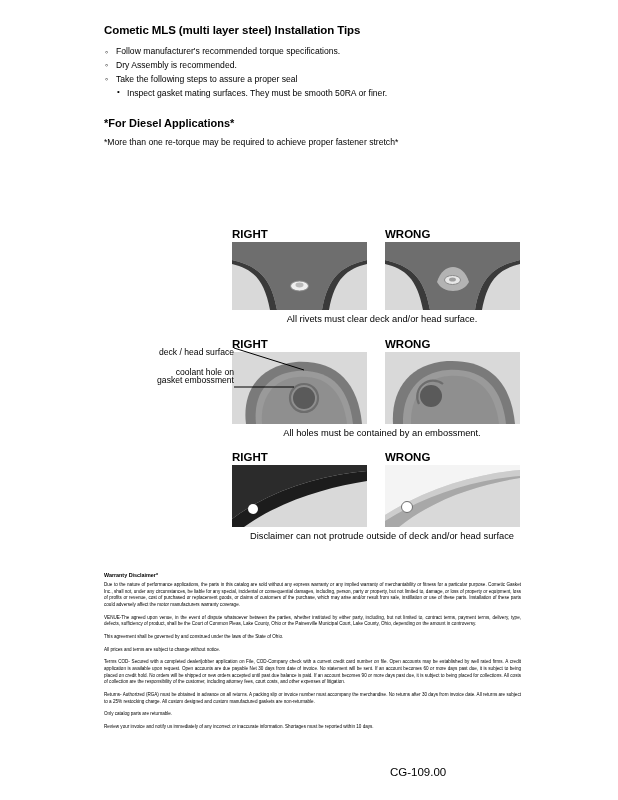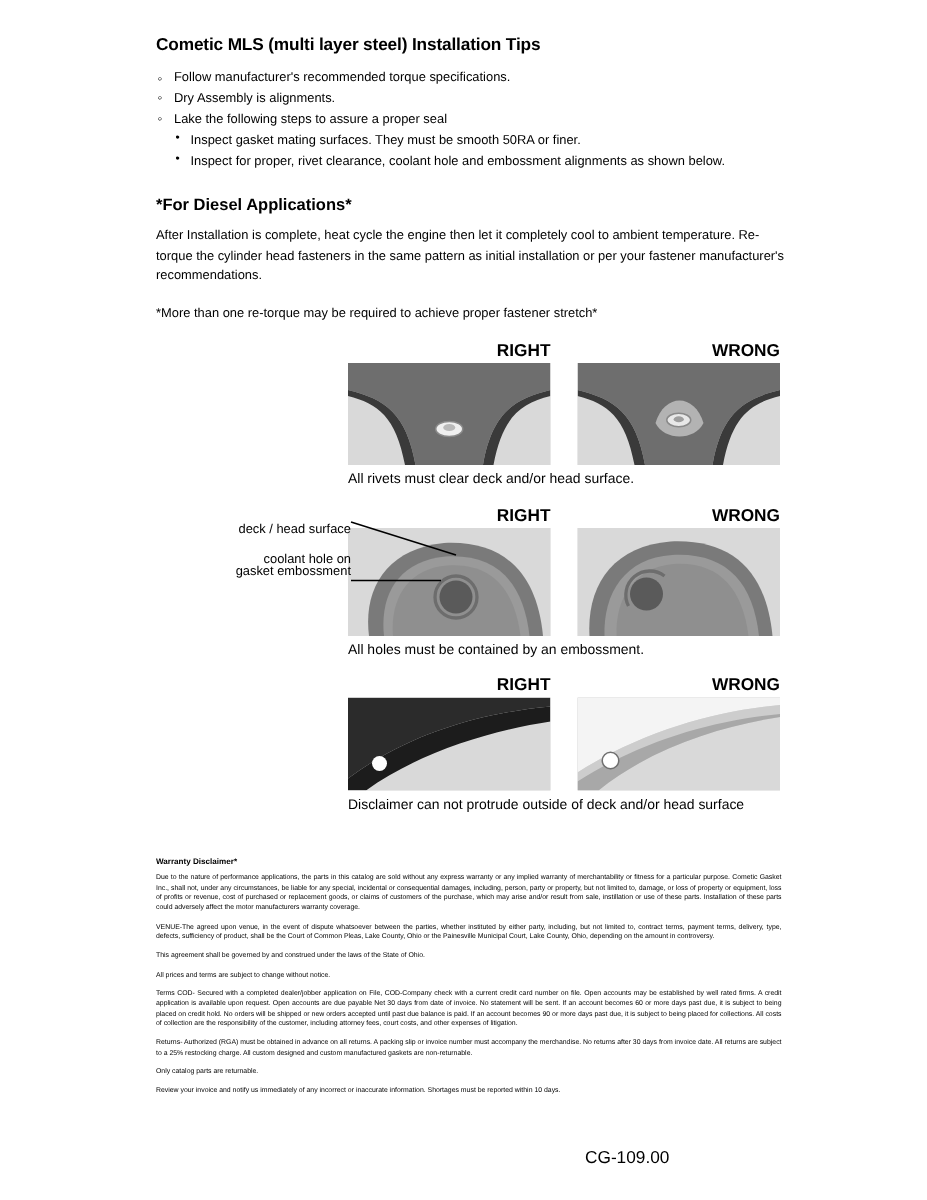--- a/index.html
+++ b/index.html
@@ -82,34 +82,35 @@
   .fighead{
     display:flex;
     justify-content:space-between;
     width:288px;
     margin-bottom:2px;
   }
   .fighead span{
     font-size:11.5px;
     font-weight:bold;
     width:135px;
-    text-align:right;
+    text-align:left;
     display:block;
   }
   .panels{display:flex;gap:18px;}
   .panel{
     width:135px;height:68px;
     background:#d8d8d8;
     position:relative;
     overflow:hidden;
   }
   .caption{
     font-size:9.3px;
     margin:3px 0 0 0;
     line-height:1.35;
+    text-align:center;
   }
   .caption.wide{width:300px;}
 
   
   .labels{
     position:absolute;
     left:104px;top:336px;width:130px;
     text-align:right;
   }
   .lbl{
@@ -150,30 +151,28 @@
 </head>
 <body>
 
 <div class="page">
 
   <div class="content">
     <h1 class="title">Cometic MLS (multi layer steel) Installation Tips</h1>
 
     <ul class="bullets">
       <li>Follow manufacturer's recommended torque specifications.</li>
-      <li>Dry Assembly is alignments.</li>
-      <li>Lake the following steps to assure a proper seal</li>
+      <li>Dry Assembly is recommended.</li>
+      <li>Take the following steps to assure a proper seal</li>
     </ul>
     <ul class="sub">
       <li>Inspect gasket mating surfaces.  They must be smooth 50RA or finer.</li>
-      <li>Inspect for proper, rivet clearance, coolant hole and embossment alignments as shown below.</li>
     </ul>
 
     <h2 class="subhead">*For Diesel Applications*</h2>
-    <p class="body">After Installation is complete, heat cycle the engine then let it completely cool to ambient temperature. Re-torque the cylinder head fasteners in the same pattern as initial installation or per your fastener manufacturer's recommendations.</p>
     <p class="note">*More than one re-torque may be required to achieve proper fastener stretch*</p>
   </div>
 
   <div class="figures">
 
     <div class="figrow">
       <div class="fighead">
         <span>RIGHT</span>
         <span>WRONG</span>
       </div>

